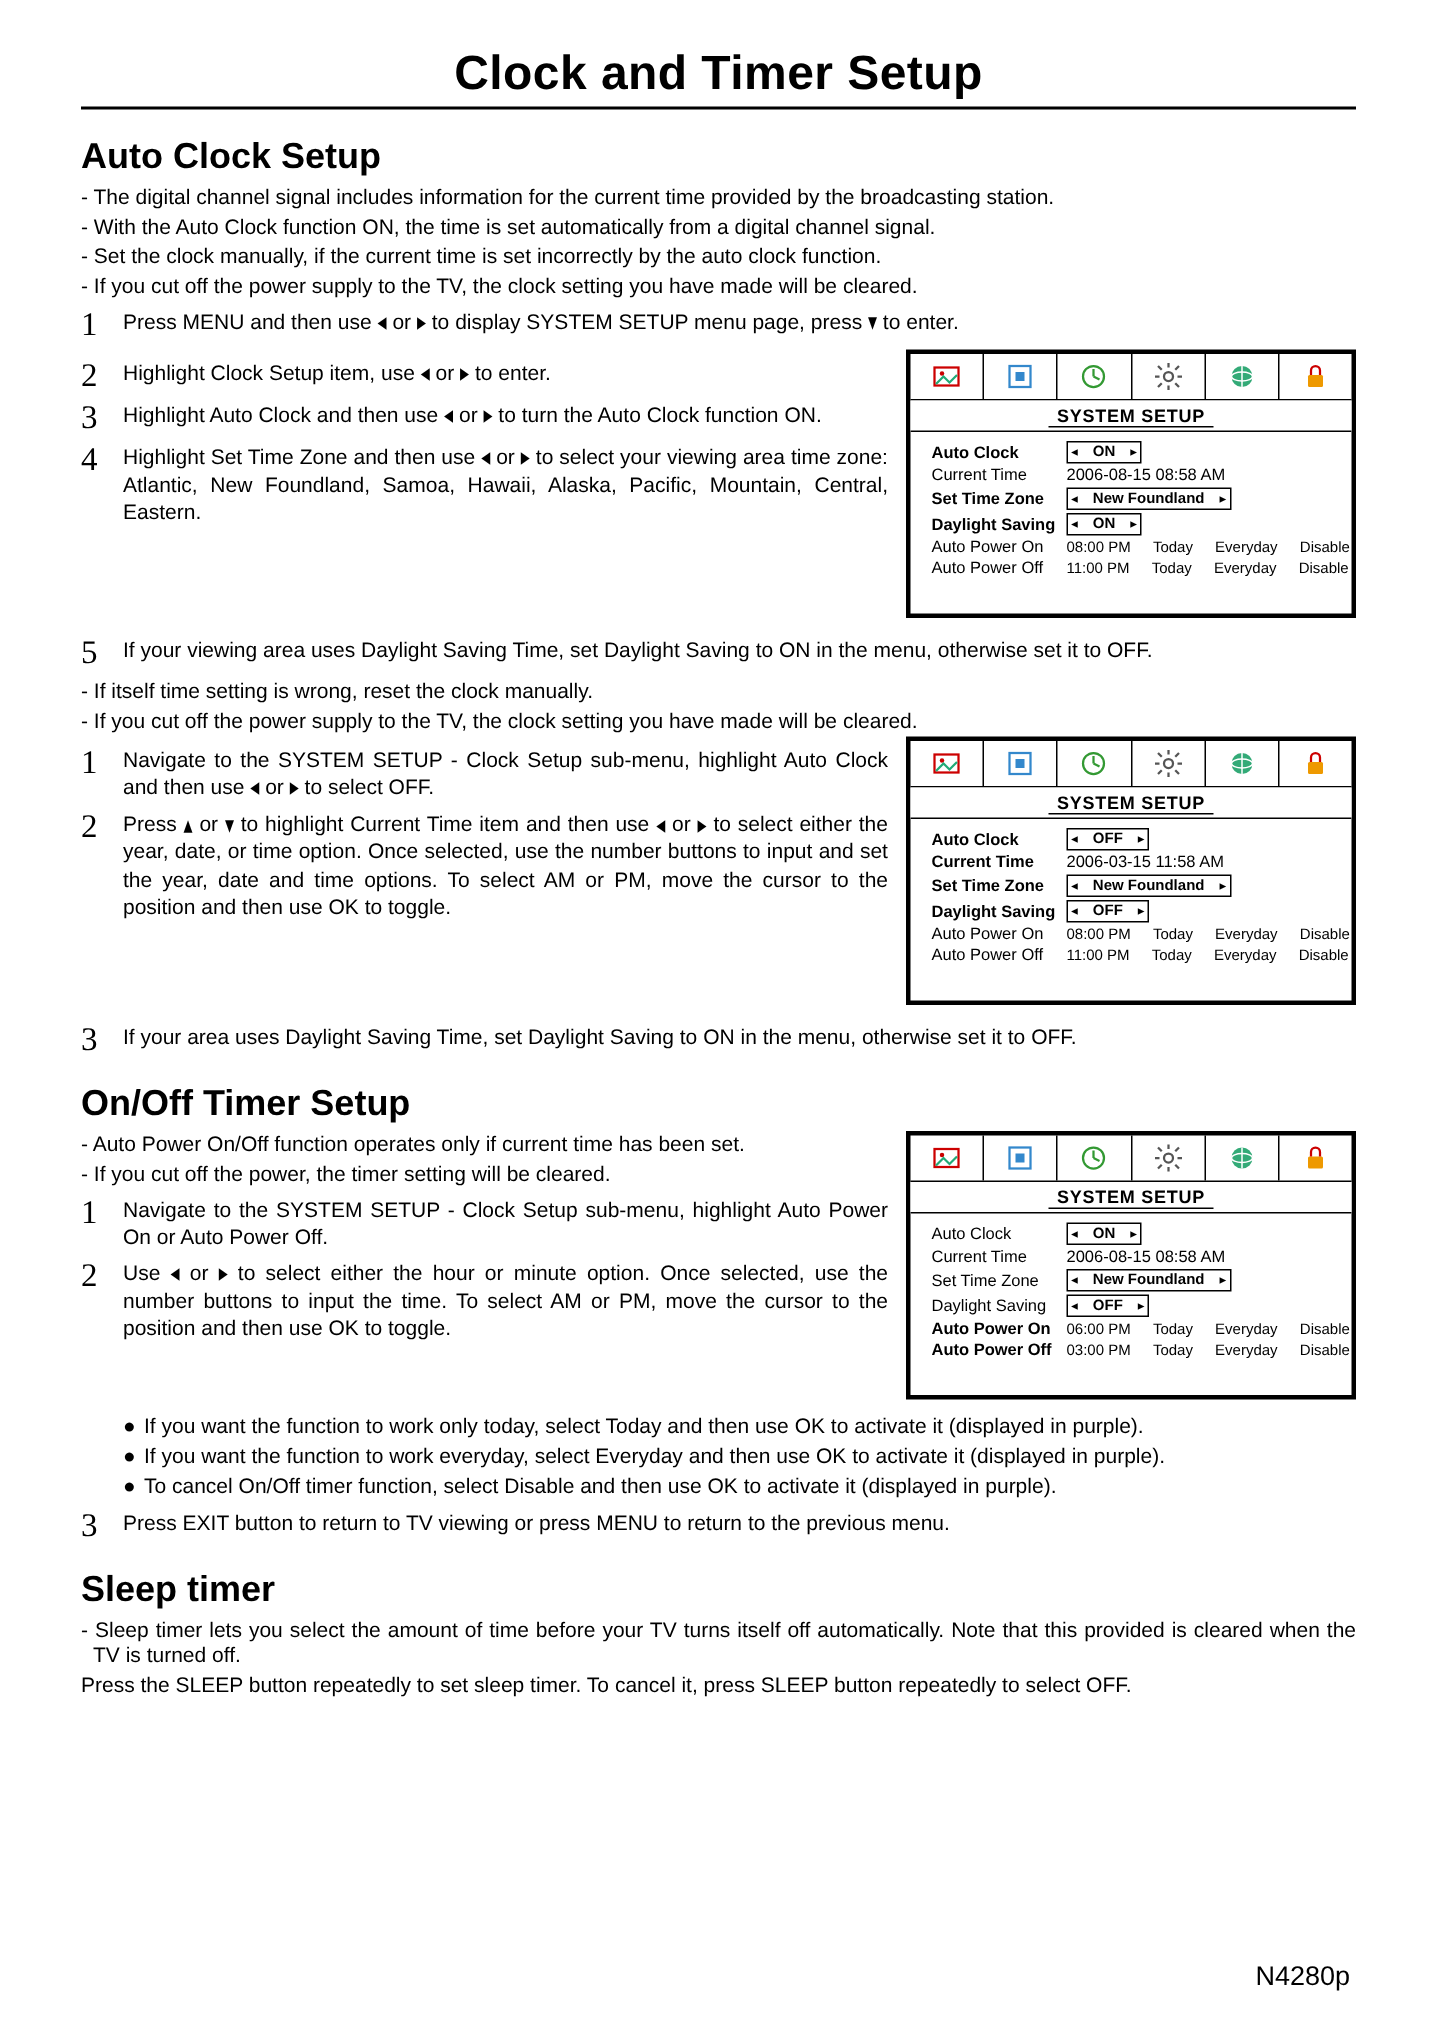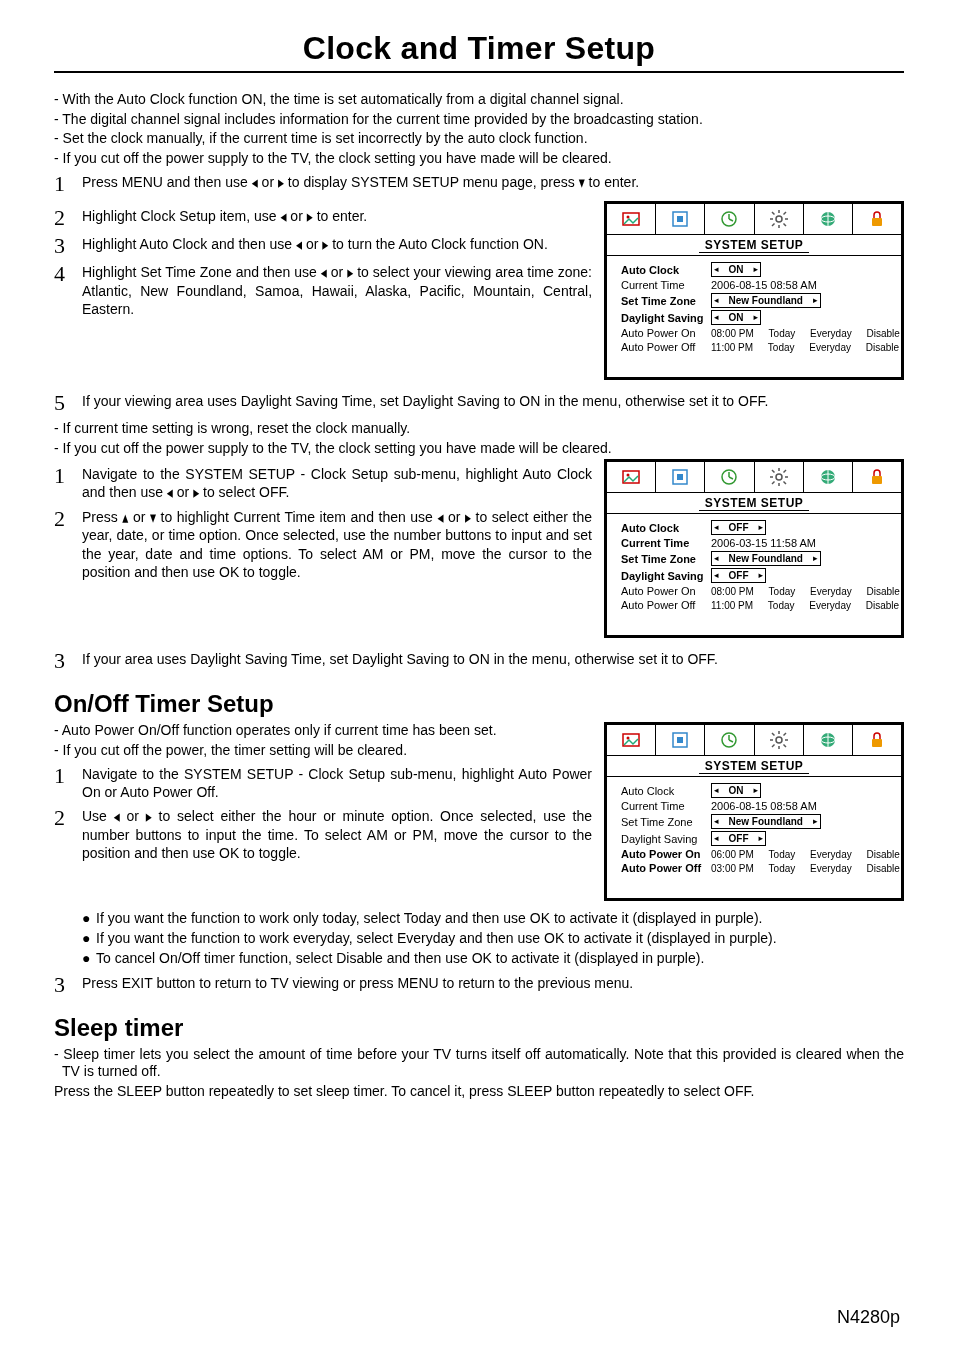--- a/index.html
+++ b/index.html
@@ -38,22 +38,23 @@
   b{font-weight:normal}
   .arrow{font-family:Arial;font-size:12px;display:inline-block;transform:scaleY(1.4)}
 </style>
 </head>
 <body>
 
 <div class="page">
   <h1 class="title">Clock and Timer Setup</h1>
   <hr class="rule">
 
+  <h2 class="section">Auto Clock Setup</h2>
+  <p class="lead">- The digital channel signal includes information for the current time provided by the broadcasting station.</p>
   <p class="lead">- With the Auto Clock function ON, the time is set automatically from a digital channel signal.</p>
-  <p class="lead">- The digital channel signal includes information for the current time provided by the broadcasting station.</p>
   <p class="lead">- Set the clock manually, if the current time is set incorrectly by the auto clock function.</p>
   <p class="lead">- If you cut off the power supply to the TV, the clock setting you have made will be cleared.</p>
 
   <div class="steps">
     <div class="step">
       <div class="step-num">1</div>
       <div class="step-body">Press <b>MENU</b> and then use <span class="arrow">◂</span> or <span class="arrow">▸</span> to display <b>SYSTEM SETUP</b> menu page, press <span class="arrow">▾</span> to enter.</div>
     </div>
   </div>
 
@@ -178,21 +179,21 @@
     </div>
   </div>
 
   <div class="steps">
     <div class="step">
       <div class="step-num">5</div>
       <div class="step-body">If your viewing area uses Daylight Saving Time, set <b>Daylight Saving</b> to <b>ON</b> in the menu, otherwise set it to <b>OFF</b>.</div>
     </div>
   </div>
 
-  <p class="lead">- If current time setting is wrong, reset the clock manually.</p>
+  <p class="lead">- If itself time setting is wrong, reset the clock manually.</p>
   <p class="lead">- If you cut off the power supply to the TV, the clock setting you have made will be cleared.</p>
 
   <div class="two-col">
     <div class="left">
       <div class="steps">
         <div class="step">
           <div class="step-num">1</div>
           <div class="step-body jst">Navigate to the <b>SYSTEM SETUP - Clock Setup</b> sub-menu, highlight <b>Auto Clock</b> and then use <span class="arrow">◂</span> or <span class="arrow">▸</span> to select <b>OFF</b>.</div>
         </div>
         <div class="step">

